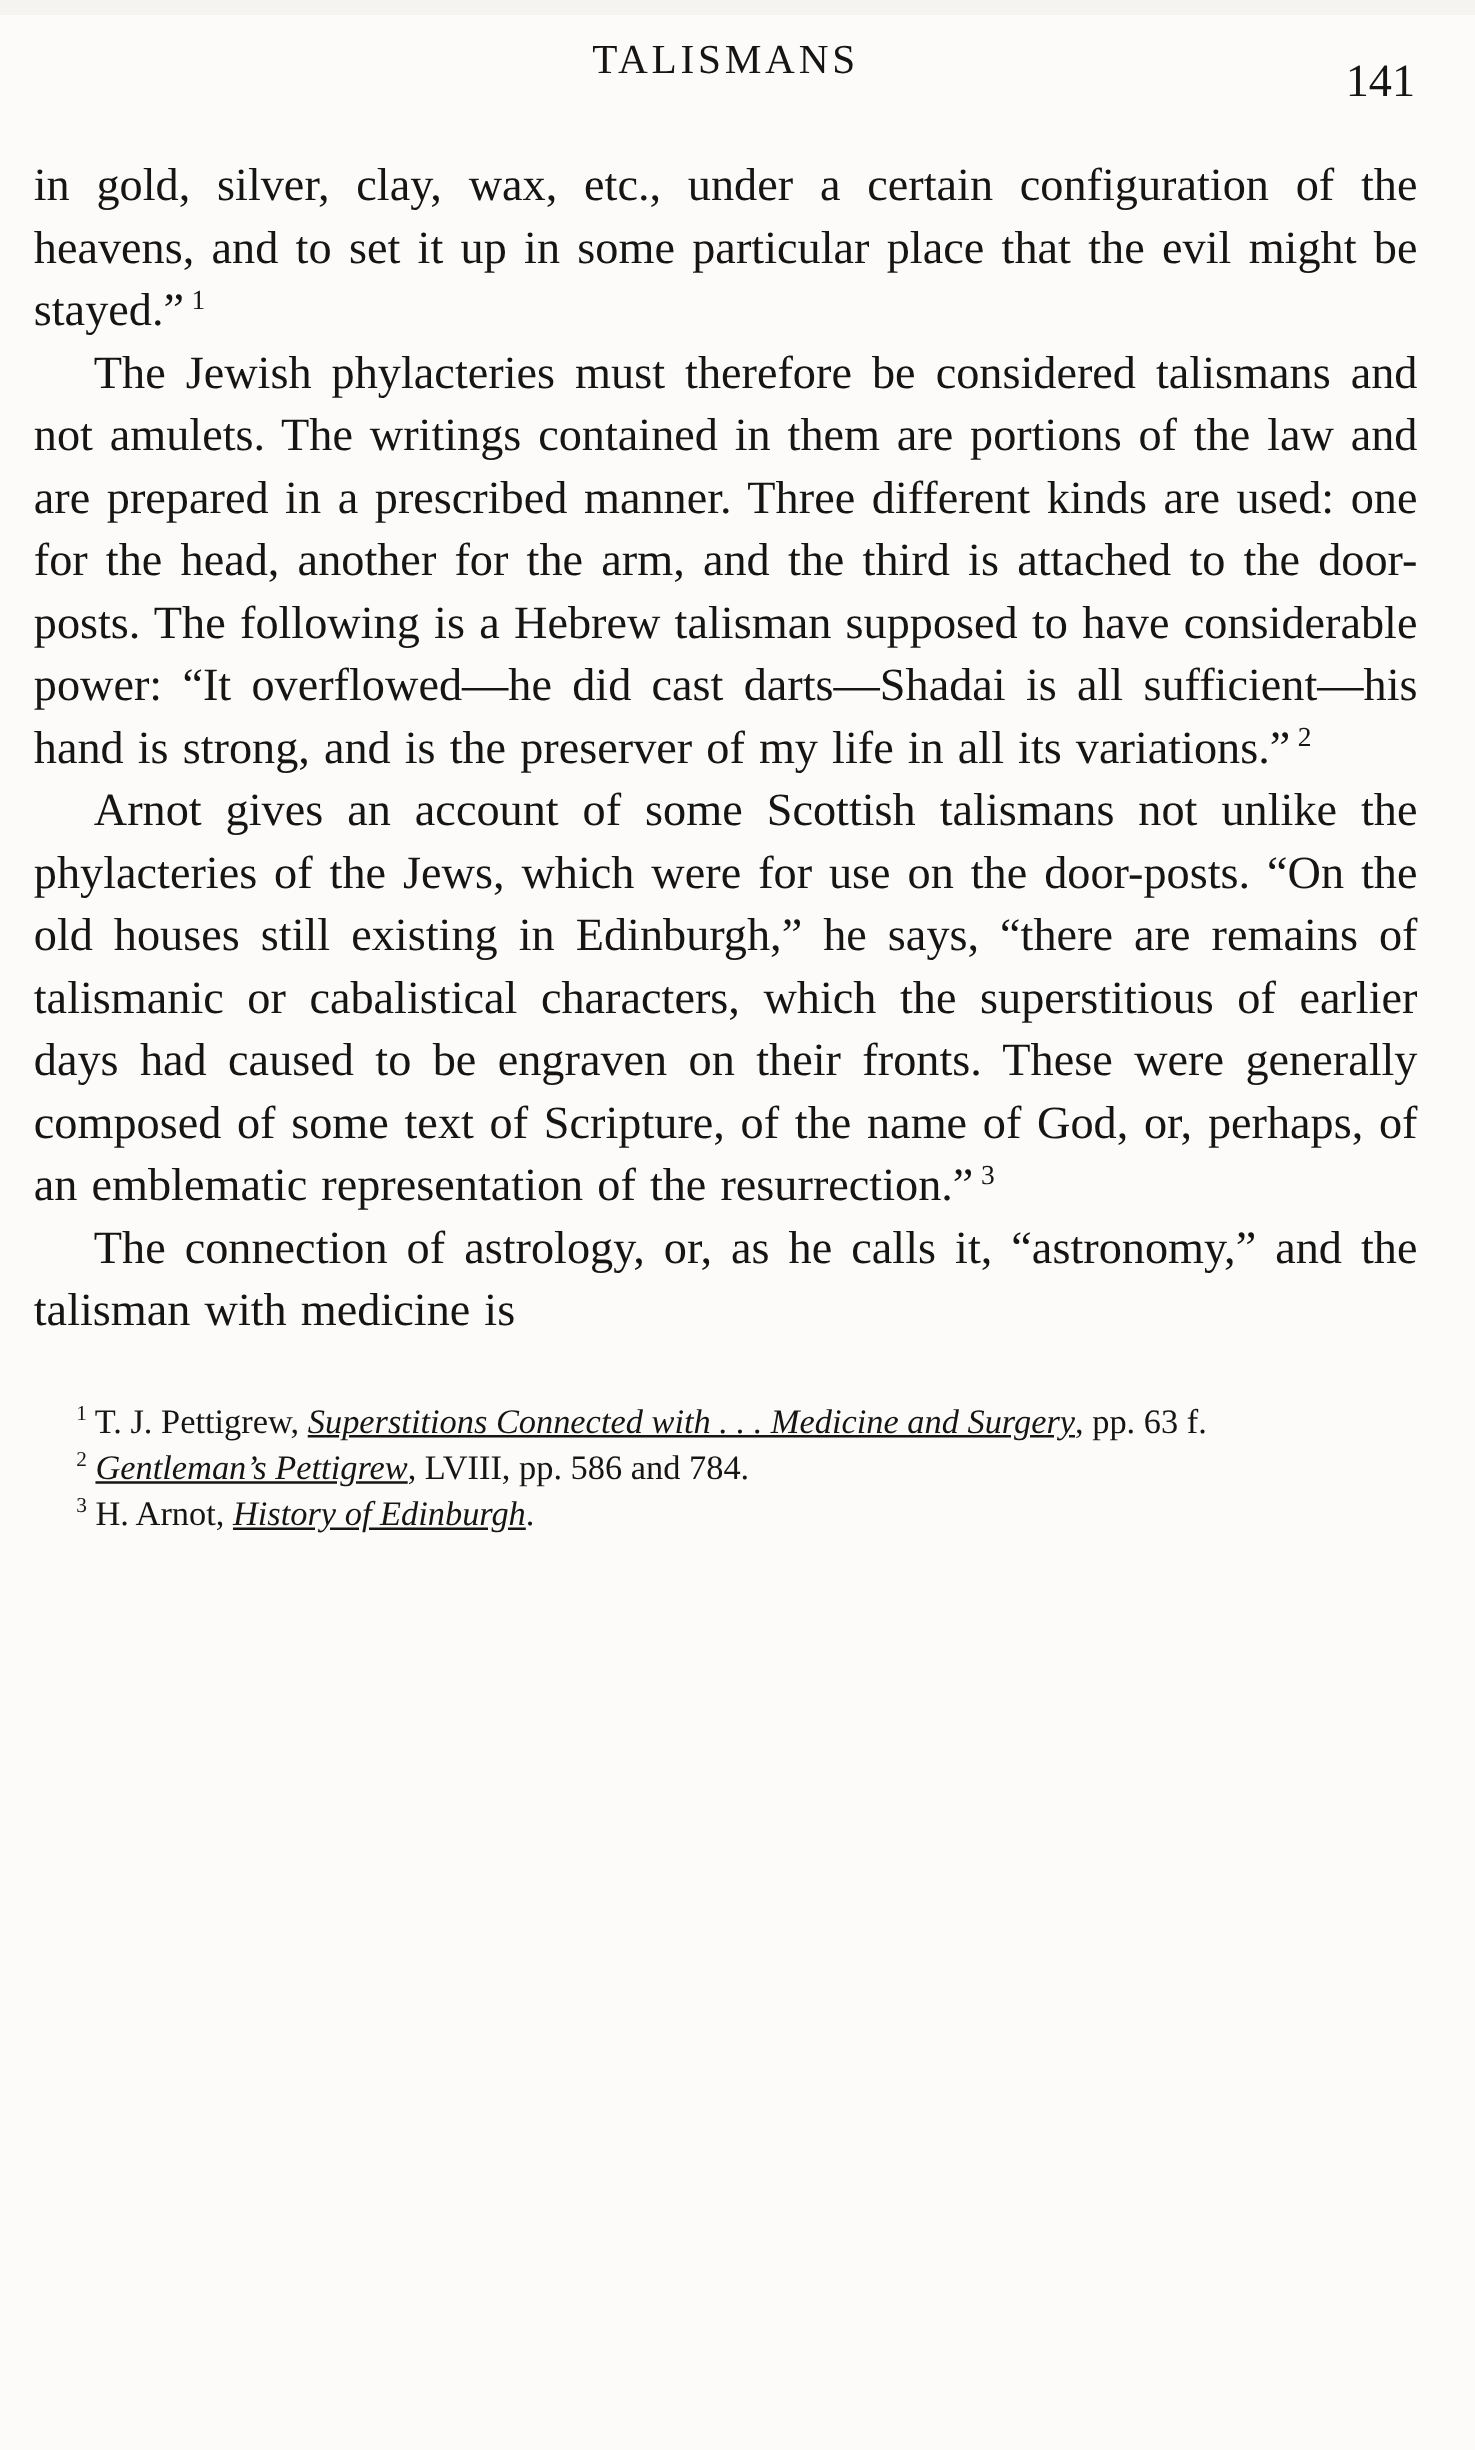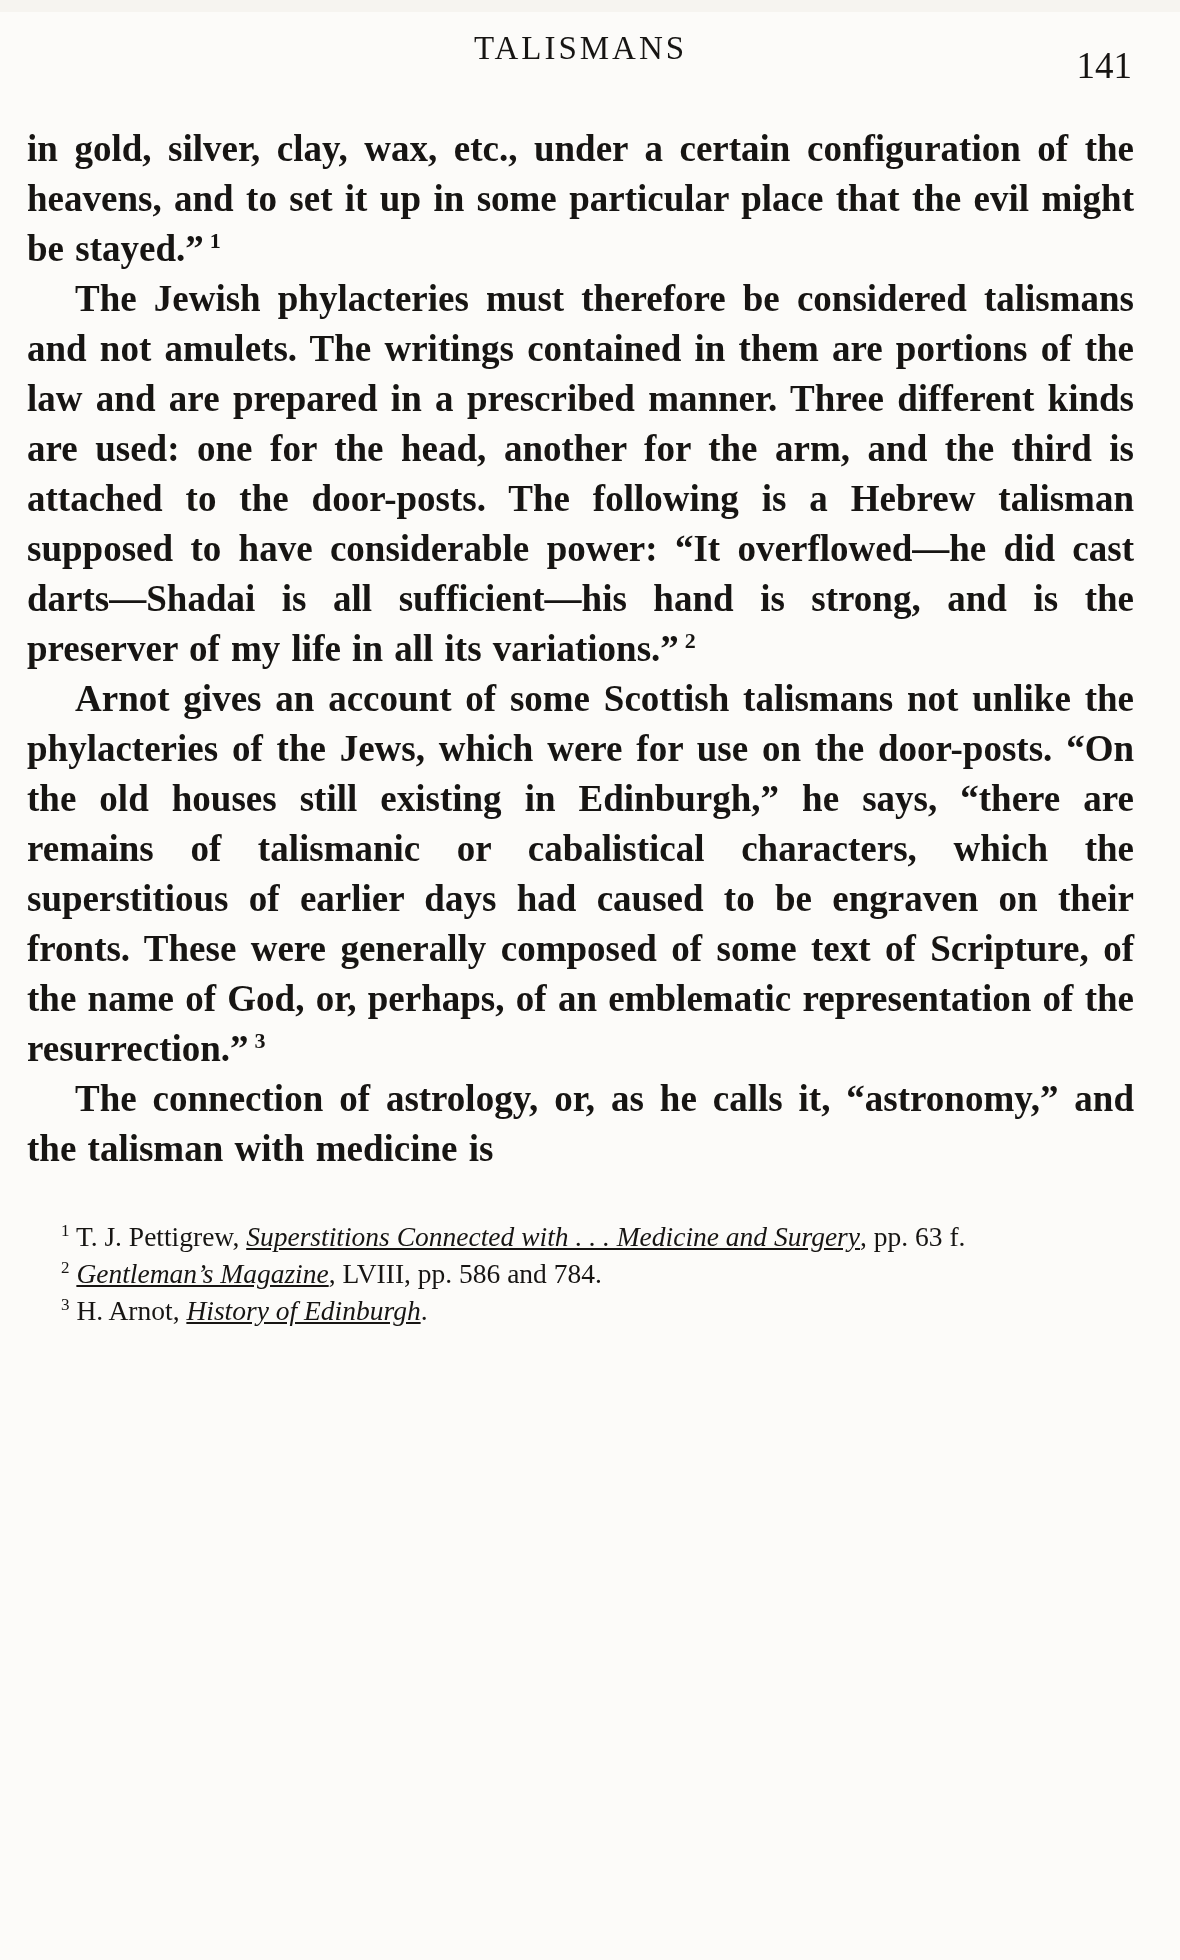--- a/index.html
+++ b/index.html
@@ -33,21 +33,20 @@
     white-space: nowrap;
   }
   .page-number {
     position: absolute;
     right: 2px;
     top: 16px;
     font-size: 37px;
   }
   .body-text {
     margin-top: 42px;
-    font-weight: bold;
   }
   .para {
     margin: 0;
     font-size: 37px;
     line-height: 50px;
     text-align: justify;
     text-indent: 48px;
     word-spacing: 2px;
   }
   .para.no-indent { text-indent: 0; }
@@ -91,18 +90,18 @@
     <p class="para"><span>The Jewish phylacteries must therefore be considered talismans and not amulets.  The writings contained in them are portions of the law and are prepared in a prescribed manner.  Three different kinds are used: one for the head, another for the arm, and the third is attached to the door-posts.  The following is a Hebrew talisman supposed to have considerable power: “It overflowed—he did cast darts—Shadai is all sufficient—his hand is strong, and is the preserver of my life in all its variations.”</span><sup class="fnref">2</sup></p>
 
     <p class="para"><span>Arnot gives an account of some Scottish talismans not unlike the phylacteries of the Jews, which were for use on the door-posts.  “On the old houses still existing in Edinburgh,” he says, “there are remains of talismanic or cabalistical characters, which the superstitious of earlier days had caused to be engraven on their fronts.  These were generally composed of some text of Scripture, of the name of God, or, perhaps, of an emblematic representation of the resurrection.”</span><sup class="fnref">3</sup></p>
 
     <p class="para"><span>The connection of astrology, or, as he calls it, “astronomy,” and the talisman with medicine is</span></p>
   </main>
 
   <footer class="footnotes">
     <p class="footnote"><sup class="fnmark">1</sup><span> T. J. Pettigrew, </span><i>Superstitions Connected with . . . Medicine and Surgery</i><span>, pp. 63 f.</span></p>
 
-    <p class="footnote"><sup class="fnmark">2</sup><span> </span><i>Gentleman’s Magazine</i><span>, LVIII, pp. 586 and 784.</span></p>
+    <p class="footnote"><sup class="fnmark">2</sup><span> </span><i>Gentleman’s Pettigrew</i><span>, LVIII, pp. 586 and 784.</span></p>
 
     <p class="footnote"><sup class="fnmark">3</sup><span> H. Arnot, </span><i>History of Edinburgh</i><span>.</span></p>
   </footer>
 
 </div>
 
 </body></html>

